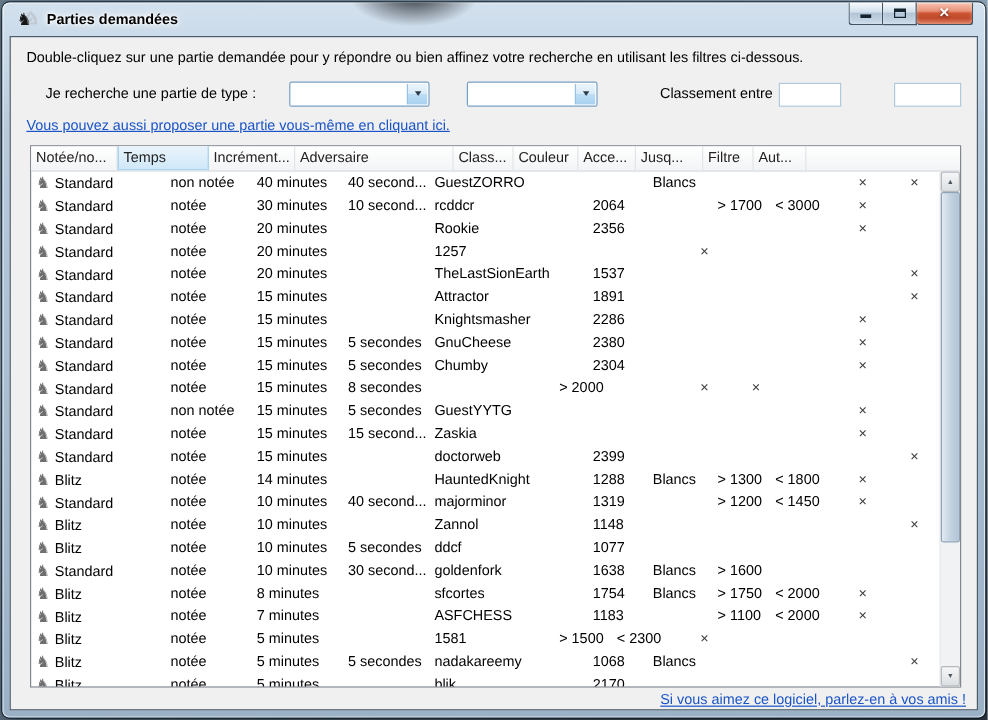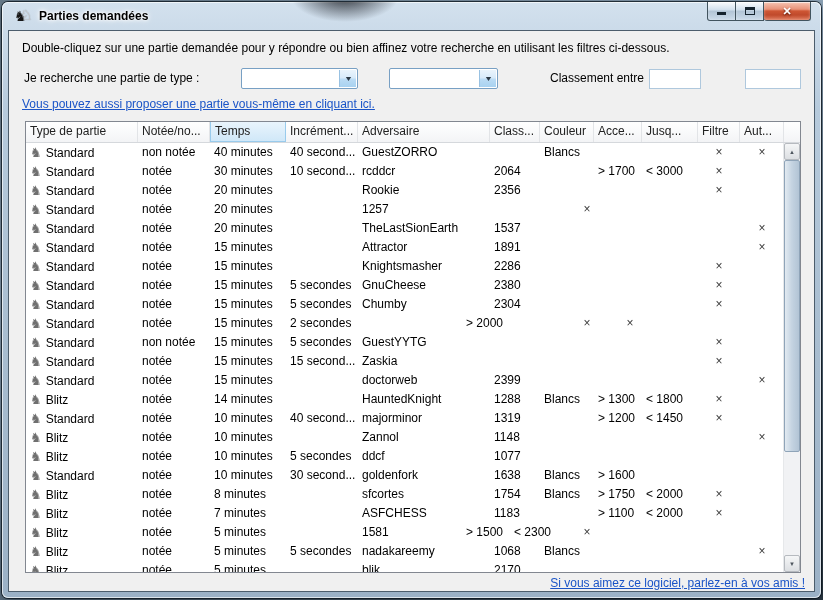--- a/index.html
+++ b/index.html
@@ -96,21 +96,21 @@
           <span class="ic-close">✕</span>
         </div>
     </div>
   </div>
 
   <div class="client">
 
     <div class="intro">Double-cliquez sur une partie demandée pour y répondre ou bien affinez votre recherche en utilisant les filtres ci-dessous.</div>
 
     <div class="filter-row">
-      <span class="flabel" style="left:15px">Je recherche une partie de type :</span>
+      <span class="flabel" style="left:29px">Je recherche une partie de type :</span>
       <div class="combo" style="left:232px;width:117px">
         <span class="sel-text"></span>
         <span class="arrow-box">
             <span>▼</span>
           </span>
       </div>
       <div class="combo" style="left:380px;width:109px">
         <span class="sel-text"></span>
         <span class="arrow-box">
             <span>▼</span>
@@ -121,21 +121,20 @@
       <span class="flabel" style="left:743px">et</span>
       <input class="txt-input" style="left: 736px; width: 56px;" value="">
     </div>
 
     <div class="propose">
       <span class="link">Vous pouvez aussi proposer une partie vous-même en cliquant ici.</span>
     </div>
 
     <div class="table-wrap">
       <div class="thead" id="thead">
-          <div class="hcell" style="width: 112px;">Type de partie</div>
           <div class="hcell" style="width: 72px;">Notée/no...</div>
           <div class="hcell sorted" style="width: 76px;">Temps</div>
           <div class="hcell" style="width: 72px;">Incrément...</div>
           <div class="hcell" style="width: 132px;">Adversaire</div>
           <div class="hcell" style="width: 50px;">Class...</div>
           <div class="hcell" style="width: 54px;">Couleur</div>
           <div class="hcell" style="width: 48px;">Acce...</div>
           <div class="hcell" style="width: 56px;">Jusq...</div>
           <div class="hcell" style="width: 42px;">Filtre</div>
           <div class="hcell" style="width: 44px;">Aut...</div>
@@ -255,21 +254,21 @@
             <div class="tcell" style="width: 54px;"></div>
             <div class="tcell" style="width: 48px;"></div>
             <div class="tcell" style="width: 56px;"></div>
             <div class="tcell center" style="width: 42px;">×</div>
             <div class="tcell center" style="width: 44px;"></div>
           </div>
           <div class="trow">
             <div class="tcell" style="width: 112px;"><span class="knight">♞</span><span>Standard</span></div>
             <div class="tcell" style="width: 72px;">notée</div>
             <div class="tcell" style="width: 76px;">15 minutes</div>
-            <div class="tcell" style="width: 72px;">2 secondes</div>
+            <div class="tcell" style="width: 72px;">8 secondes</div>
             <div class="tcell" style="width: 50px;"></div>
             <div class="tcell" style="width: 54px;"></div>
             <div class="tcell" style="width: 48px;">&gt; 2000</div>
             <div class="tcell" style="width: 56px;"></div>
             <div class="tcell center" style="width: 42px;">×</div>
             <div class="tcell center" style="width: 44px;">×</div>
           </div>
           <div class="trow">
             <div class="tcell" style="width: 112px;"><span class="knight">♞</span><span>Standard</span></div>
             <div class="tcell" style="width: 72px;">non notée</div>

